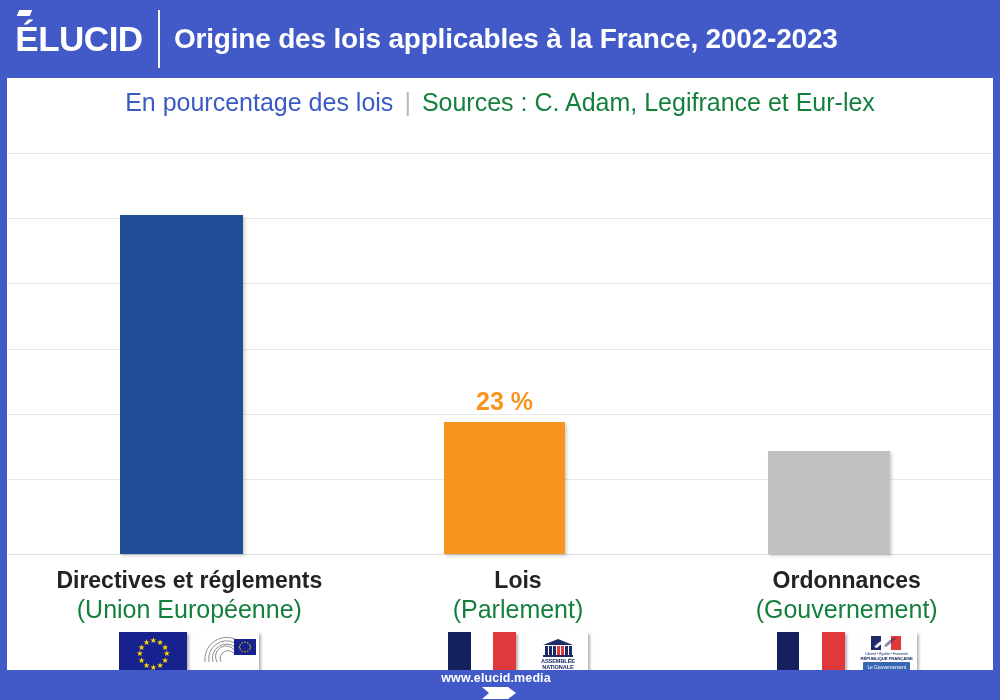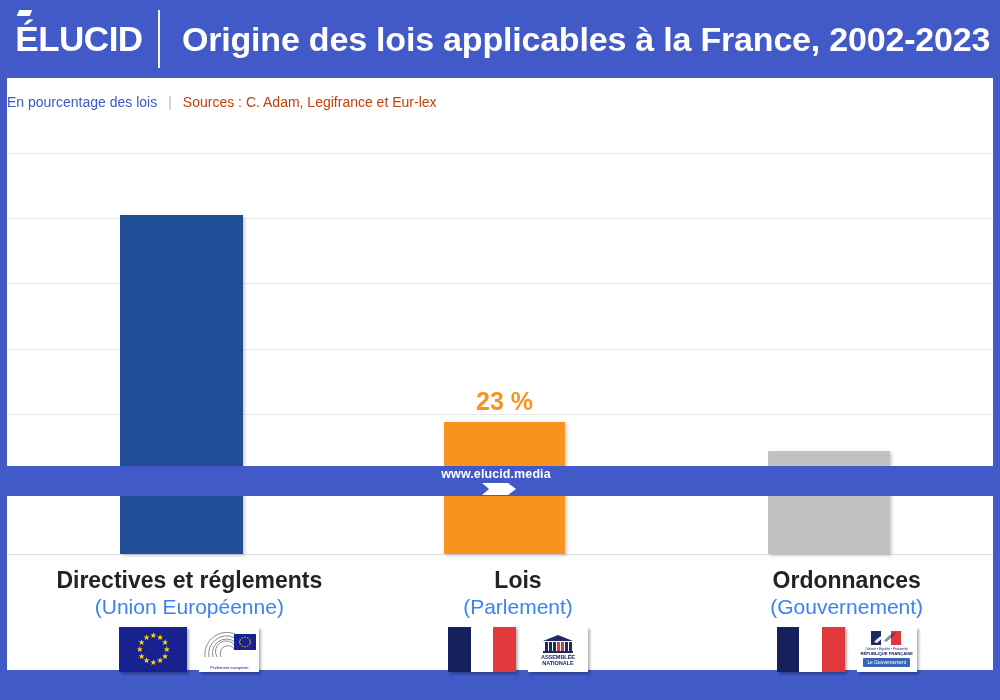--- a/index.html
+++ b/index.html
@@ -2,21 +2,21 @@
 <html><head>
 <meta charset="utf-8">
 <style>
   html,body{margin:0;padding:0;}
   body{
     width:1000px;height:700px;overflow:hidden;
     background:#4259c8;
     font-family:"Liberation Sans", sans-serif;
     -webkit-font-smoothing:antialiased;
   }
-  .poster{position:relative;width:1000px;height:496px;background:#4259c8;}
+  .poster{position:relative;width:1000px;height:700px;background:#4259c8;}
 
   
   .header{
     position:absolute;left:0;top:0;width:1000px;height:78px;
     background:#4259c8;display:flex;align-items:center;
   }
   .logo{
     width:158px;flex:0 0 158px;
     display:flex;align-items:center;justify-content:center;
     color:#ffffff;font-weight:bold;font-size:35px;letter-spacing:-0.5px;
@@ -24,38 +24,38 @@
   }
   .logo-text{position:relative;display:inline-block;}
   .logo-accent{
     position:absolute;left:3px;top:-9px;width:13px;height:6px;
     background:#ffffff;transform:skewX(-22deg);
   }
   .hdr-divider{
     width:2px;height:58px;background:#ffffff;flex:0 0 2px;opacity:.95;
   }
   .hdr-title{
-    flex:1;color:#ffffff;font-size:34px;font-weight:bold;
-    padding-left:22px;letter-spacing:-0.2px;white-space:nowrap;
+    flex:1;color:#ffffff;font-size:28px;font-weight:bold;
+    padding-left:14px;letter-spacing:-0.2px;white-space:nowrap;
   }
 
   
   .card{
     position:absolute;left:7px;top:78px;width:986px;height:592px;
     background:#ffffff;
   }
 
   .subtitle-row{
     position:absolute;left:0;top:8px;width:986px;height:32px;
-    display:flex;align-items:center;justify-content:flex-start;
-    font-size:14px;white-space:nowrap;
+    display:flex;align-items:center;justify-content:center;
+    font-size:25px;white-space:nowrap;
   }
   .sub-blue{color:#3a5ac4;}
   .sub-sep{color:#b9b9b9;margin:0 11px;font-weight:300;}
-  .sub-grey{color:#c2410c;}
+  .sub-grey{color:#15803d;}
 
   
   .plot{
     position:absolute;left:0;top:75px;width:986px;height:402px;
   }
   .gridline{
     position:absolute;left:0;width:986px;height:1px;background:#e9e9e9;
   }
   .baseline{
     position:absolute;left:0;width:986px;height:1px;background:#dedede;bottom:0;
@@ -73,21 +73,21 @@
   .cats{
     position:absolute;left:18px;top:490px;width:986px;height:102px;
     display:flex;
   }
   .cat{flex:1;display:flex;flex-direction:column;align-items:center;}
   .cat-title{
     font-size:23px;font-weight:bold;color:#232323;white-space:nowrap;
     line-height:1.12;
   }
   .cat-sub{
-    font-size:21px;color:#3b82f6;white-space:nowrap;margin-top:1px;
+    font-size:25px;color:#15803d;white-space:nowrap;margin-top:1px;
     line-height:1.12;
   }
   .badges{margin-top:9px;display:flex;gap:12px;align-items:center;}
   .badge{
     box-shadow:1.5px 1.5px 2.5px rgba(0,0,0,.3);
     position:relative;overflow:hidden;background:#fff;
   }
 
   
   .flag-eu{width:68px;height:45px;background:#17228e;position:relative;}

